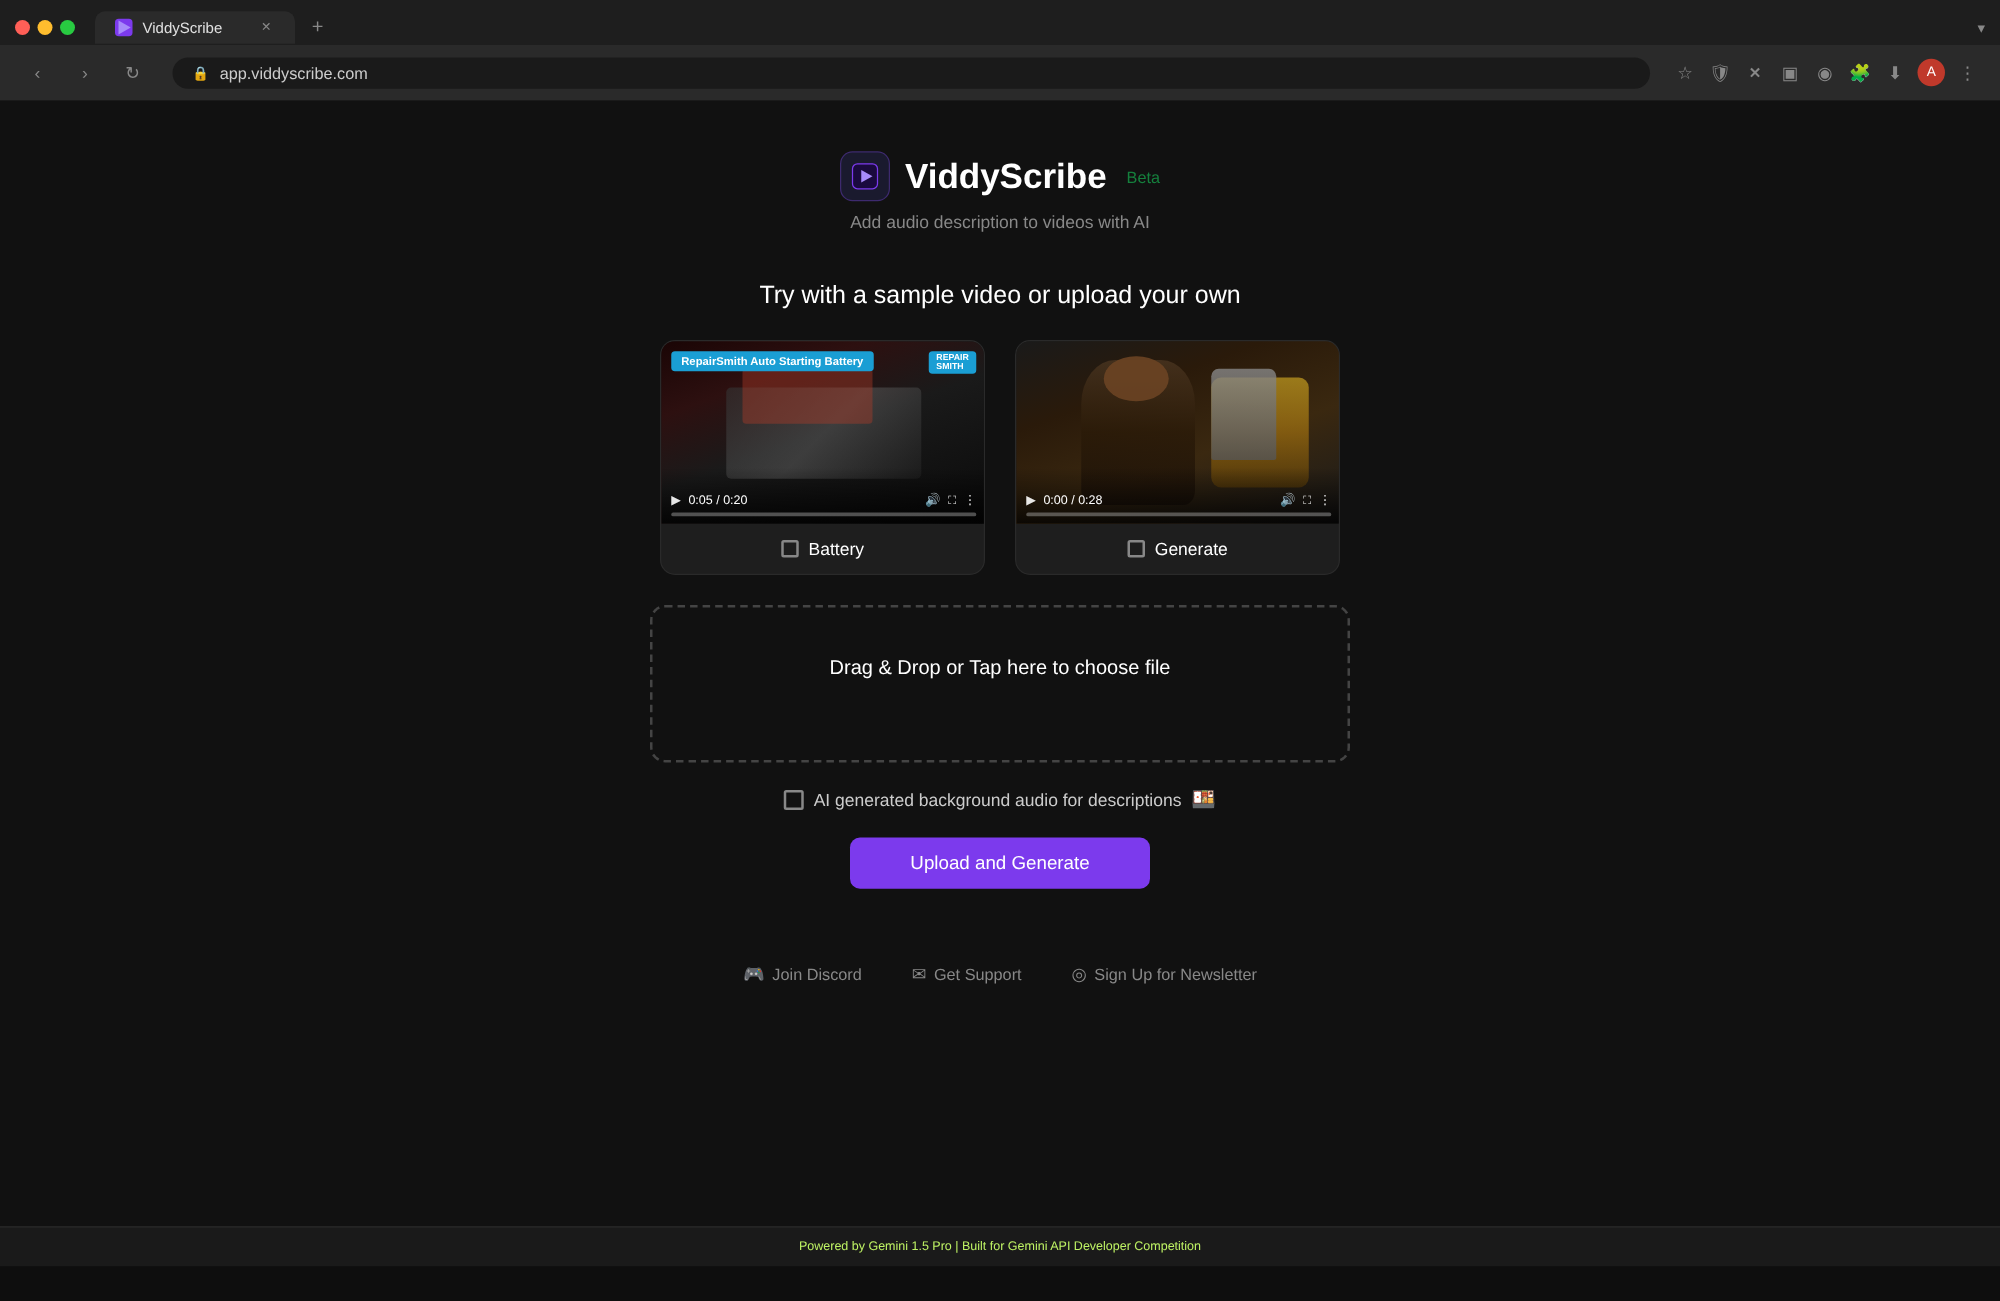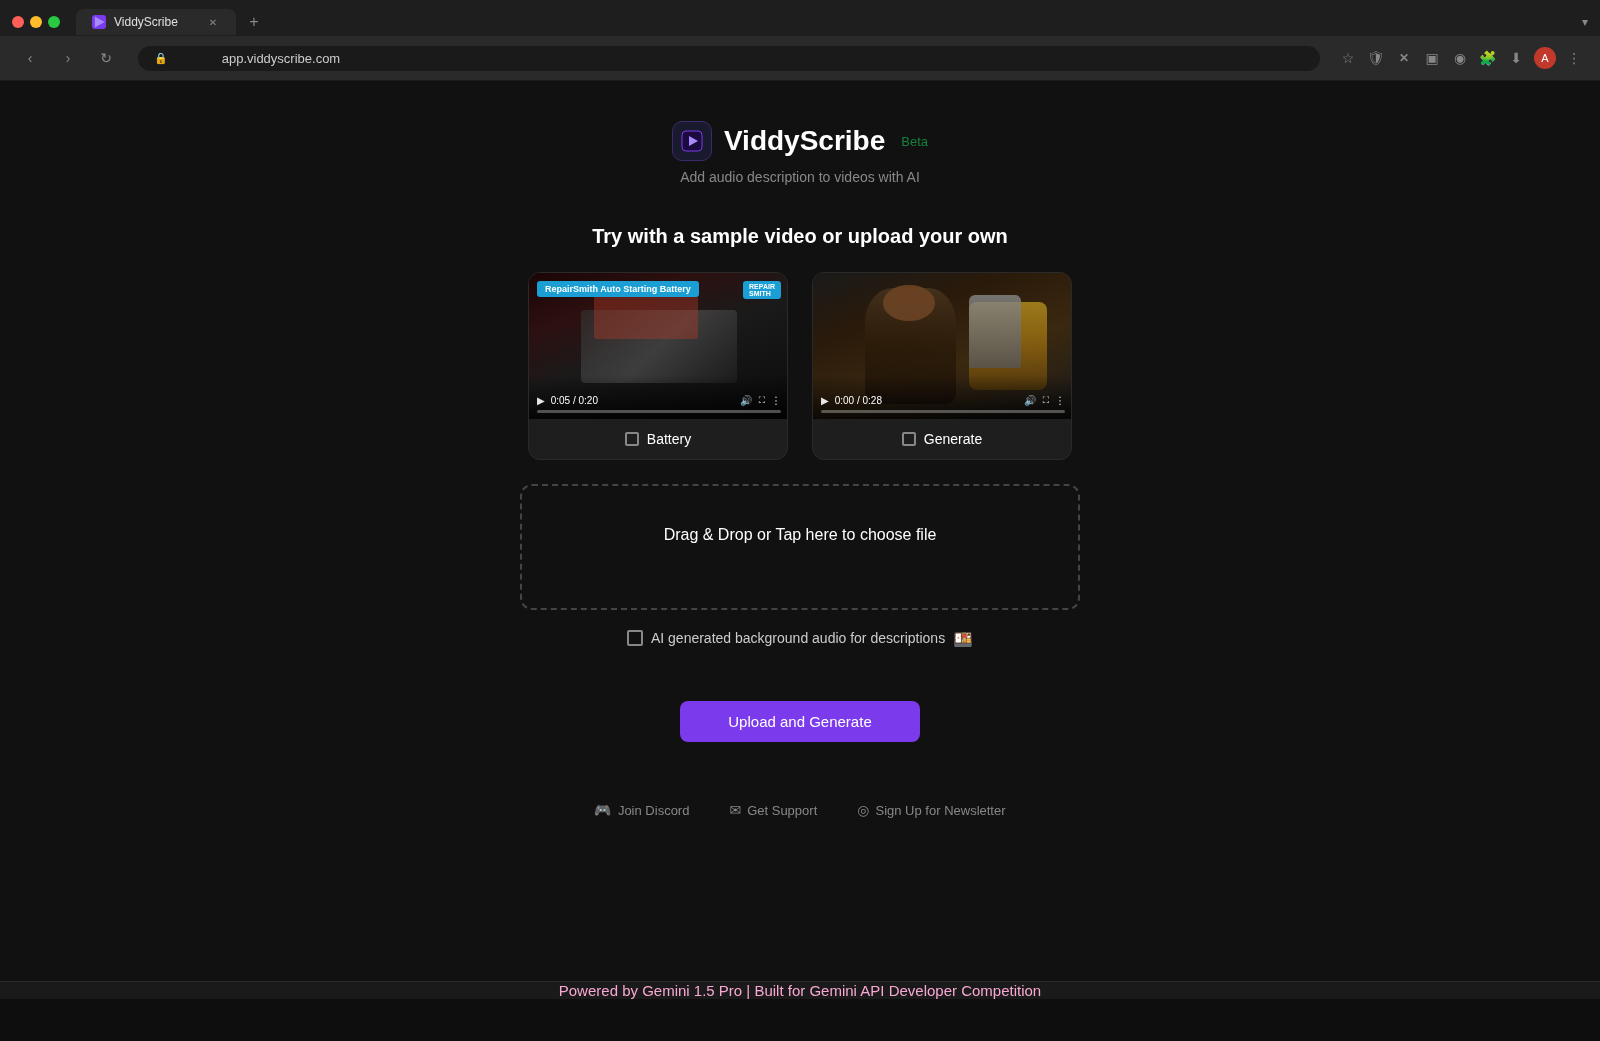--- a/index.html
+++ b/index.html
@@ -117,21 +117,20 @@
       padding: 5px 16px;
       display: flex;
       align-items: center;
       gap: 8px;
       margin: 0 8px;
     }
 
     .address-text {
       font-size: 13px;
       color: #ccc;
-      margin-left: 46px;
     }
 
     .toolbar-icons {
       display: flex;
       align-items: center;
       gap: 8px;
     }
 
     .toolbar-icon {
       width: 20px;
@@ -199,21 +198,21 @@
     }
 
     .brand-tagline {
       font-size: 14px;
       color: #888;
     }
 
     
     .section-title {
       font-size: 20px;
-      font-weight: 700;
+      font-weight: 400;
       color: #ffffff;
       margin-bottom: 24px;
       text-align: center;
     }
 
     
     .video-samples {
       display: flex;
       gap: 24px;
       margin-bottom: 24px;
@@ -377,23 +376,24 @@
     }
 
     .drop-zone-subtitle {
       font-size: 13px;
       color: #888;
     }
 
     
     .ai-checkbox-row {
       display: flex;
+      align-items: center;
       justify-content: center;
       gap: 8px;
-      margin-bottom: 52px;
+      margin-bottom: 20px;
     }
 
     .ai-checkbox {
       width: 16px;
       height: 16px;
       border: 2px solid #888;
       background: transparent;
       border-radius: 2px;
       cursor: pointer;
       display: inline-block;
@@ -436,24 +436,24 @@
     }
 
     .footer-link-icon {
       font-size: 14px;
     }
 
     
     .bottom-bar {
       background: #1a1a1a;
       border-top: 1px solid #2a2a2a;
-      padding: 0;
+      padding: 10px;
       text-align: center;
-      font-size: 15px;
-      color: #f9a8d4;
+      font-size: 10px;
+      color: #bef264;
       width: 100%;
     }
 
     
     .tab-bar-expand {
       margin-left: auto;
       color: #888;
       font-size: 12px;
       cursor: pointer;
     }

